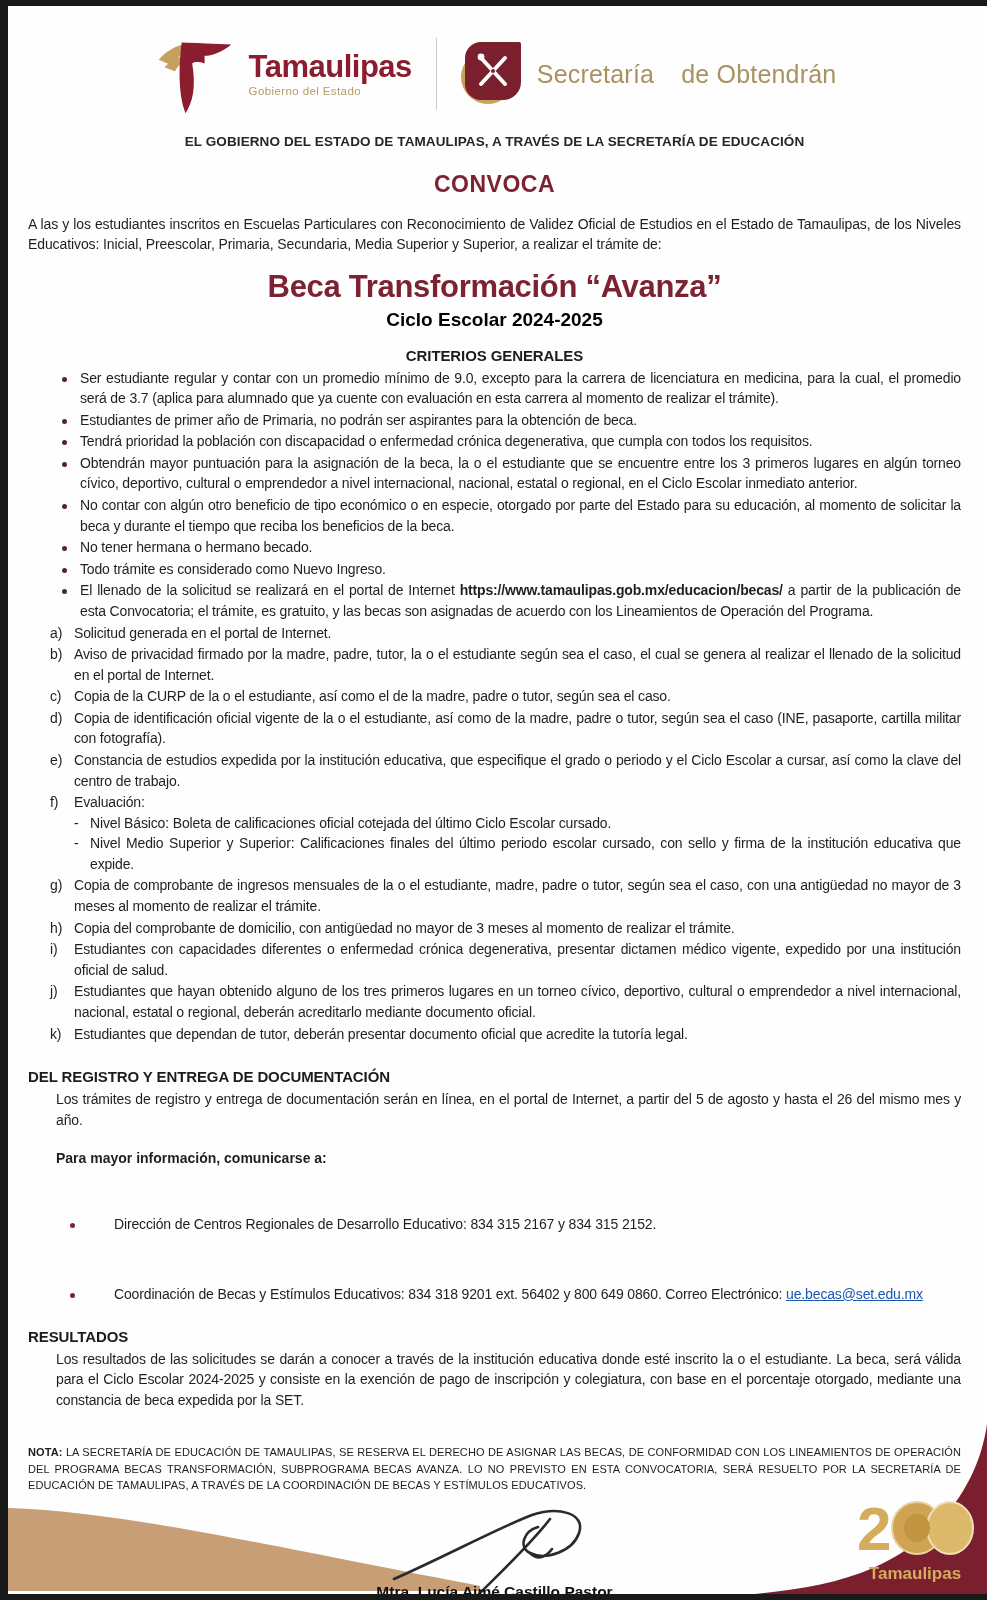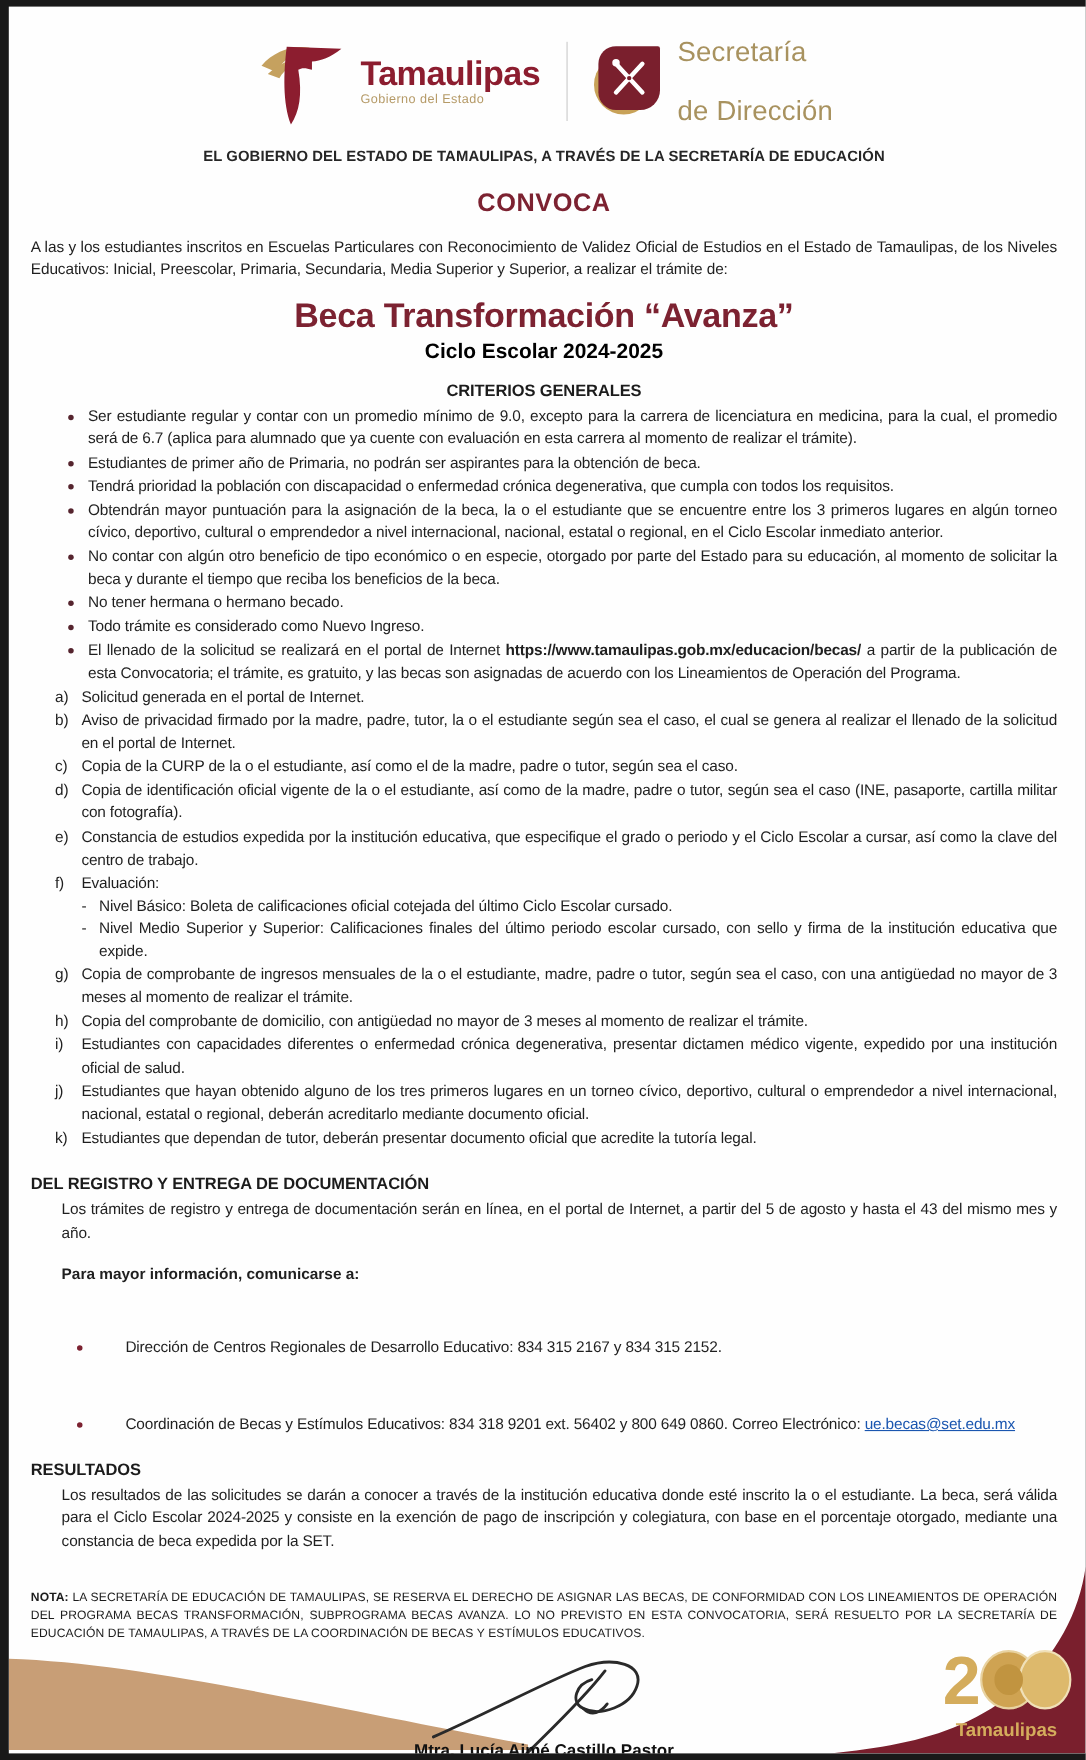--- a/index.html
+++ b/index.html
@@ -25,21 +25,21 @@
   .tam-word{color:#8c1d2f;font-weight:bold;font-size:31px;letter-spacing:-0.5px;}
   .tam-tag{color:#b59a67;font-size:11.5px;margin-top:4px;letter-spacing:0.4px;}
   .divider{width:1px;height:72px;background:#c9c9c9;}
   .brand-right{display:flex;align-items:center;gap:14px;}
   .sec-icon-wrap{position:relative;width:62px;height:64px;}
   .sec-crescent{position:absolute;left:0;bottom:2px;width:54px;height:54px;border-radius:50%;background:#c8a258;}
   .sec-square{
     position:absolute;left:4px;top:0;width:56px;height:58px;background:#7a1f2d;
     border-radius:16px 2px 18px 16px;
   }
-  .sec-words{display:flex;flex-direction:column;line-height:1.05;gap:27px;}
+  .sec-words{display:flex;flex-direction:row;line-height:1.05;gap:27px;}
   .sec-line{color:#a8925f;font-size:25px;letter-spacing:0.2px;}
   .issuer{
     text-align:center;font-size:13.5px;font-weight:bold;color:#262626;
     margin-top:14px;letter-spacing:0.1px;
   }
 
   
   .convoca{
     text-align:center;color:#7c2231;font-weight:bold;font-size:23px;
     margin-top:22px;letter-spacing:0.5px;
@@ -163,37 +163,37 @@
             <g stroke="#ffffff" stroke-width="4" stroke-linecap="round">
               <line x1="17" y1="17" x2="40" y2="42"></line>
               <line x1="40" y1="16" x2="16" y2="42"></line>
             </g>
             <circle cx="16" cy="15" r="3.4" fill="#ffffff"></circle>
             <circle cx="28" cy="29" r="2" fill="#7a1f2d"></circle>
           </svg>
         </div>
         <div class="sec-words">
           <span class="sec-line">Secretaría</span>
-          <span class="sec-line">de Dirección</span>
+          <span class="sec-line">de Obtendrán</span>
         </div>
       </div>
     </div>
 
     <div class="issuer">EL GOBIERNO DEL ESTADO DE TAMAULIPAS, A TRAVÉS DE LA SECRETARÍA DE EDUCACIÓN</div>
 
     <div class="convoca">CONVOCA</div>
 
     <p class="intro">A las y los estudiantes inscritos en Escuelas Particulares con Reconocimiento de Validez Oficial de Estudios en el Estado de Tamaulipas, de los Niveles Educativos: Inicial, Preescolar, Primaria, Secundaria, Media Superior y Superior, a realizar el trámite de:</p>
 
     <div class="prog-title">Beca Transformación “Avanza”</div>
     <div class="prog-sub">Ciclo Escolar 2024-2025</div>
 
     <div class="sec-heading mt-sec">CRITERIOS GENERALES</div>
     <ul class="bullets">
-      <li>Ser estudiante regular y contar con un promedio mínimo de 9.0, excepto para la carrera de licenciatura en medicina, para la cual, el promedio será de 6.7 (aplica para alumnado que ya cuente con evaluación en esta carrera al momento de realizar el trámite).</li>
+      <li>Ser estudiante regular y contar con un promedio mínimo de 9.0, excepto para la carrera de licenciatura en medicina, para la cual, el promedio será de 3.7 (aplica para alumnado que ya cuente con evaluación en esta carrera al momento de realizar el trámite).</li>
       <li>Estudiantes de primer año de Primaria, no podrán ser aspirantes para la obtención de beca.</li>
       <li>Tendrá prioridad la población con discapacidad o enfermedad crónica degenerativa, que cumpla con todos los requisitos.</li>
       <li>Obtendrán mayor puntuación para la asignación de la beca, la o el estudiante que se encuentre entre los 3 primeros lugares en algún torneo cívico, deportivo, cultural o emprendedor a nivel internacional, nacional, estatal o regional, en el Ciclo Escolar inmediato anterior.</li>
       <li>No contar con algún otro beneficio de tipo económico o en especie, otorgado por parte del Estado para su educación, al momento de solicitar la beca y durante el tiempo que reciba los beneficios de la beca.</li>
       <li>No tener hermana o hermano becado.</li>
       <li>Todo trámite es considerado como Nuevo Ingreso.</li>
       <li><span>El llenado de la solicitud se realizará en el portal de Internet </span><span class="boldurl">https://www.tamaulipas.gob.mx/educacion/becas/</span><span> a partir de la publicación de esta Convocatoria; el trámite, es gratuito, y las becas son asignadas de acuerdo con los Lineamientos de Operación del Programa.</span></li>
     </ul>
 
 
@@ -244,21 +244,21 @@
     <div class="doc-item">
         <span class="lbl">j)</span>
         <span class="txt">Estudiantes que hayan obtenido alguno de los tres primeros lugares en un torneo cívico, deportivo, cultural o emprendedor a nivel internacional, nacional, estatal o regional, deberán acreditarlo mediante documento oficial.</span>
       </div>
     <div class="doc-item">
         <span class="lbl">k)</span>
         <span class="txt">Estudiantes que dependan de tutor, deberán presentar documento oficial que acredite la tutoría legal.</span>
       </div>
 
     <div class="sec-heading" style="margin-top:24px;">DEL REGISTRO Y ENTREGA DE DOCUMENTACIÓN</div>
-    <p class="indent-par" style="margin-top:4px;margin-bottom:0;">Los trámites de registro y entrega de documentación serán en línea, en el portal de Internet, a partir del 5 de agosto y hasta el 43 del mismo mes y año.</p>
+    <p class="indent-par" style="margin-top:4px;margin-bottom:0;">Los trámites de registro y entrega de documentación serán en línea, en el portal de Internet, a partir del 5 de agosto y hasta el 26 del mismo mes y año.</p>
 
     <div class="info-intro">Para mayor información, comunicarse a:</div>
     <ul class="contacts">
       <li>Dirección de Centros Regionales de Desarrollo Educativo: 834 315 2167 y 834 315 2152.</li>
       <li><span>Coordinación de Becas y Estímulos Educativos: 834 318 9201 ext. 56402 y 800 649 0860. Correo Electrónico: </span><a class="email" href="#">ue.becas@set.edu.mx</a></li>
     </ul>
 
     <div class="sec-heading" style="margin-top:22px;">RESULTADOS</div>
     <p class="indent-par" style="margin-top:4px;margin-bottom:0;">Los resultados de las solicitudes se darán a conocer a través de la institución educativa donde esté inscrito la o el estudiante. La beca, será válida para el Ciclo Escolar 2024-2025 y consiste en la exención de pago de inscripción y colegiatura, con base en el porcentaje otorgado, mediante una constancia de beca expedida por la SET.</p>
 

